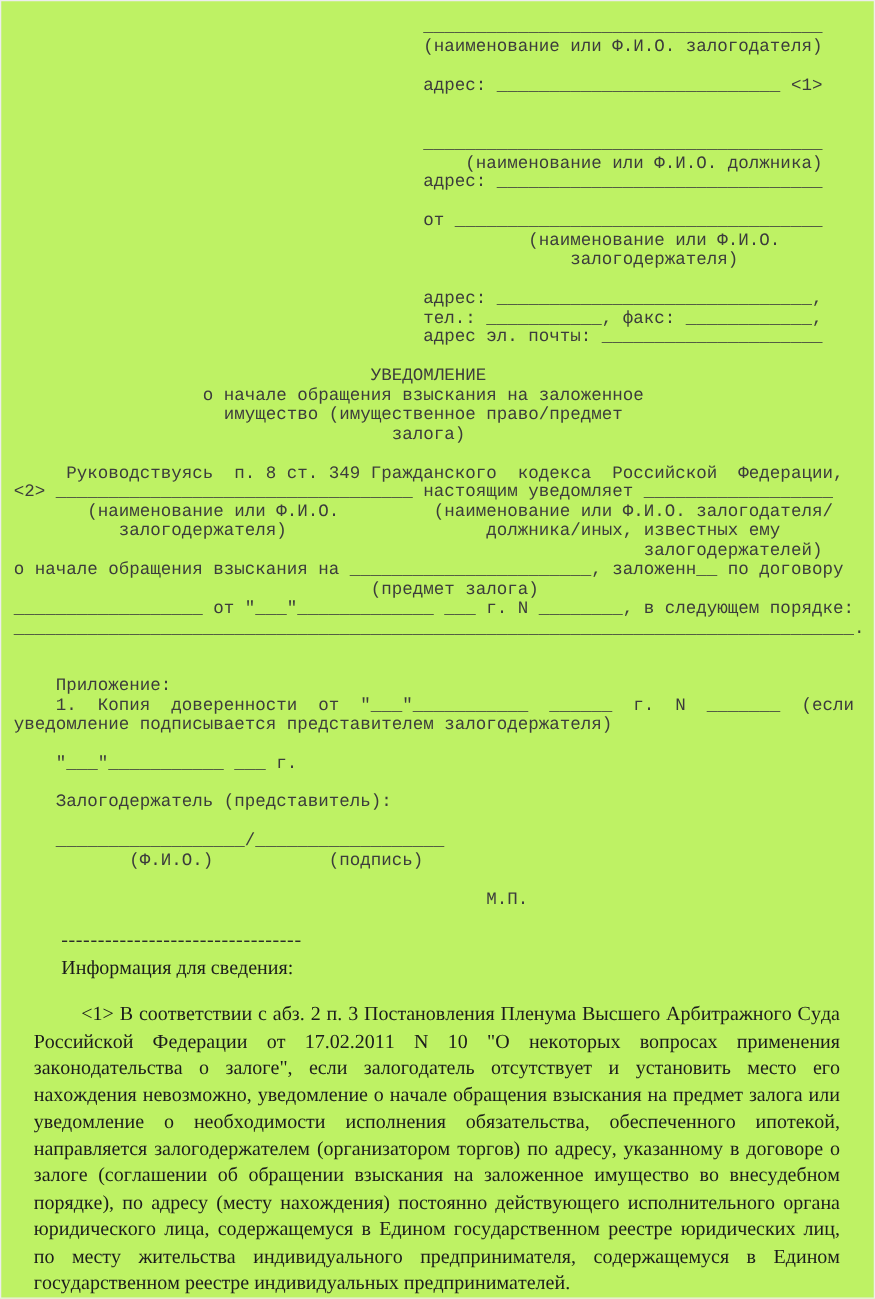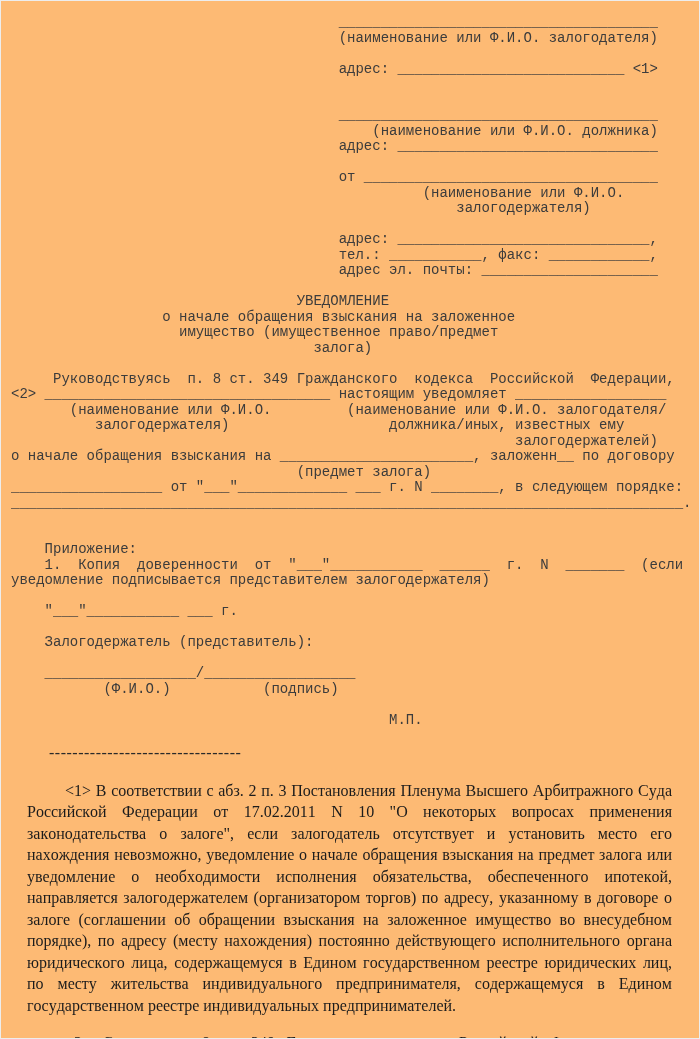--- a/index.html
+++ b/index.html
@@ -1,21 +1,21 @@
 <!DOCTYPE html>
 <html><head>
 <meta charset="utf-8">
 <style>
   html, body { margin: 0; padding: 0; background: #ffffff; }
   .page {
     position: relative;
     width: 700px;
     height: 1039px;
     box-sizing: border-box;
-    background: #fdba74;
+    background: #bef264;
     border: 1px solid #ededed;
     overflow: hidden;
     font-kerning: none;
   }
   .mono {
     margin: 0;
     padding: 14px 0 0 10px;
     font-family: "Liberation Mono", "DejaVu Sans Mono", monospace;
     font-size: 14px;
     line-height: 15.5px;
@@ -93,16 +93,17 @@
 
     Залогодержатель (представитель):
 
     __________________/__________________
            (Ф.И.О.)           (подпись)
 
                                              М.П.</pre>
 
   <div class="info">
     <div class="sep">---------------------------------</div>
+    <div class="info-heading">Информация для сведения:</div>
     <p class="fn">&lt;1&gt; В соответствии с абз. 2 п. 3 Постановления Пленума Высшего Арбитражного Суда Российской Федерации от 17.02.2011 N 10 "О некоторых вопросах применения законодательства о залоге", если залогодатель отсутствует и установить место его нахождения невозможно, уведомление о начале обращения взыскания на предмет залога или уведомление о необходимости исполнения обязательства, обеспеченного ипотекой, направляется залогодержателем (организатором торгов) по адресу, указанному в договоре о залоге (соглашении об обращении взыскания на заложенное имущество во внесудебном порядке), по адресу (месту нахождения) постоянно действующего исполнительного органа юридического лица, содержащемуся в Едином государственном реестре юридических лиц, по месту жительства индивидуального предпринимателя, содержащемуся в Едином государственном реестре индивидуальных предпринимателей.</p>
     <p class="fn fn-stretch">&lt;2&gt; Согласно п. 8 ст. 349 Гражданского кодекса Российской Федерации, если</p>
   </div>
 </div>
 
 </body></html>

